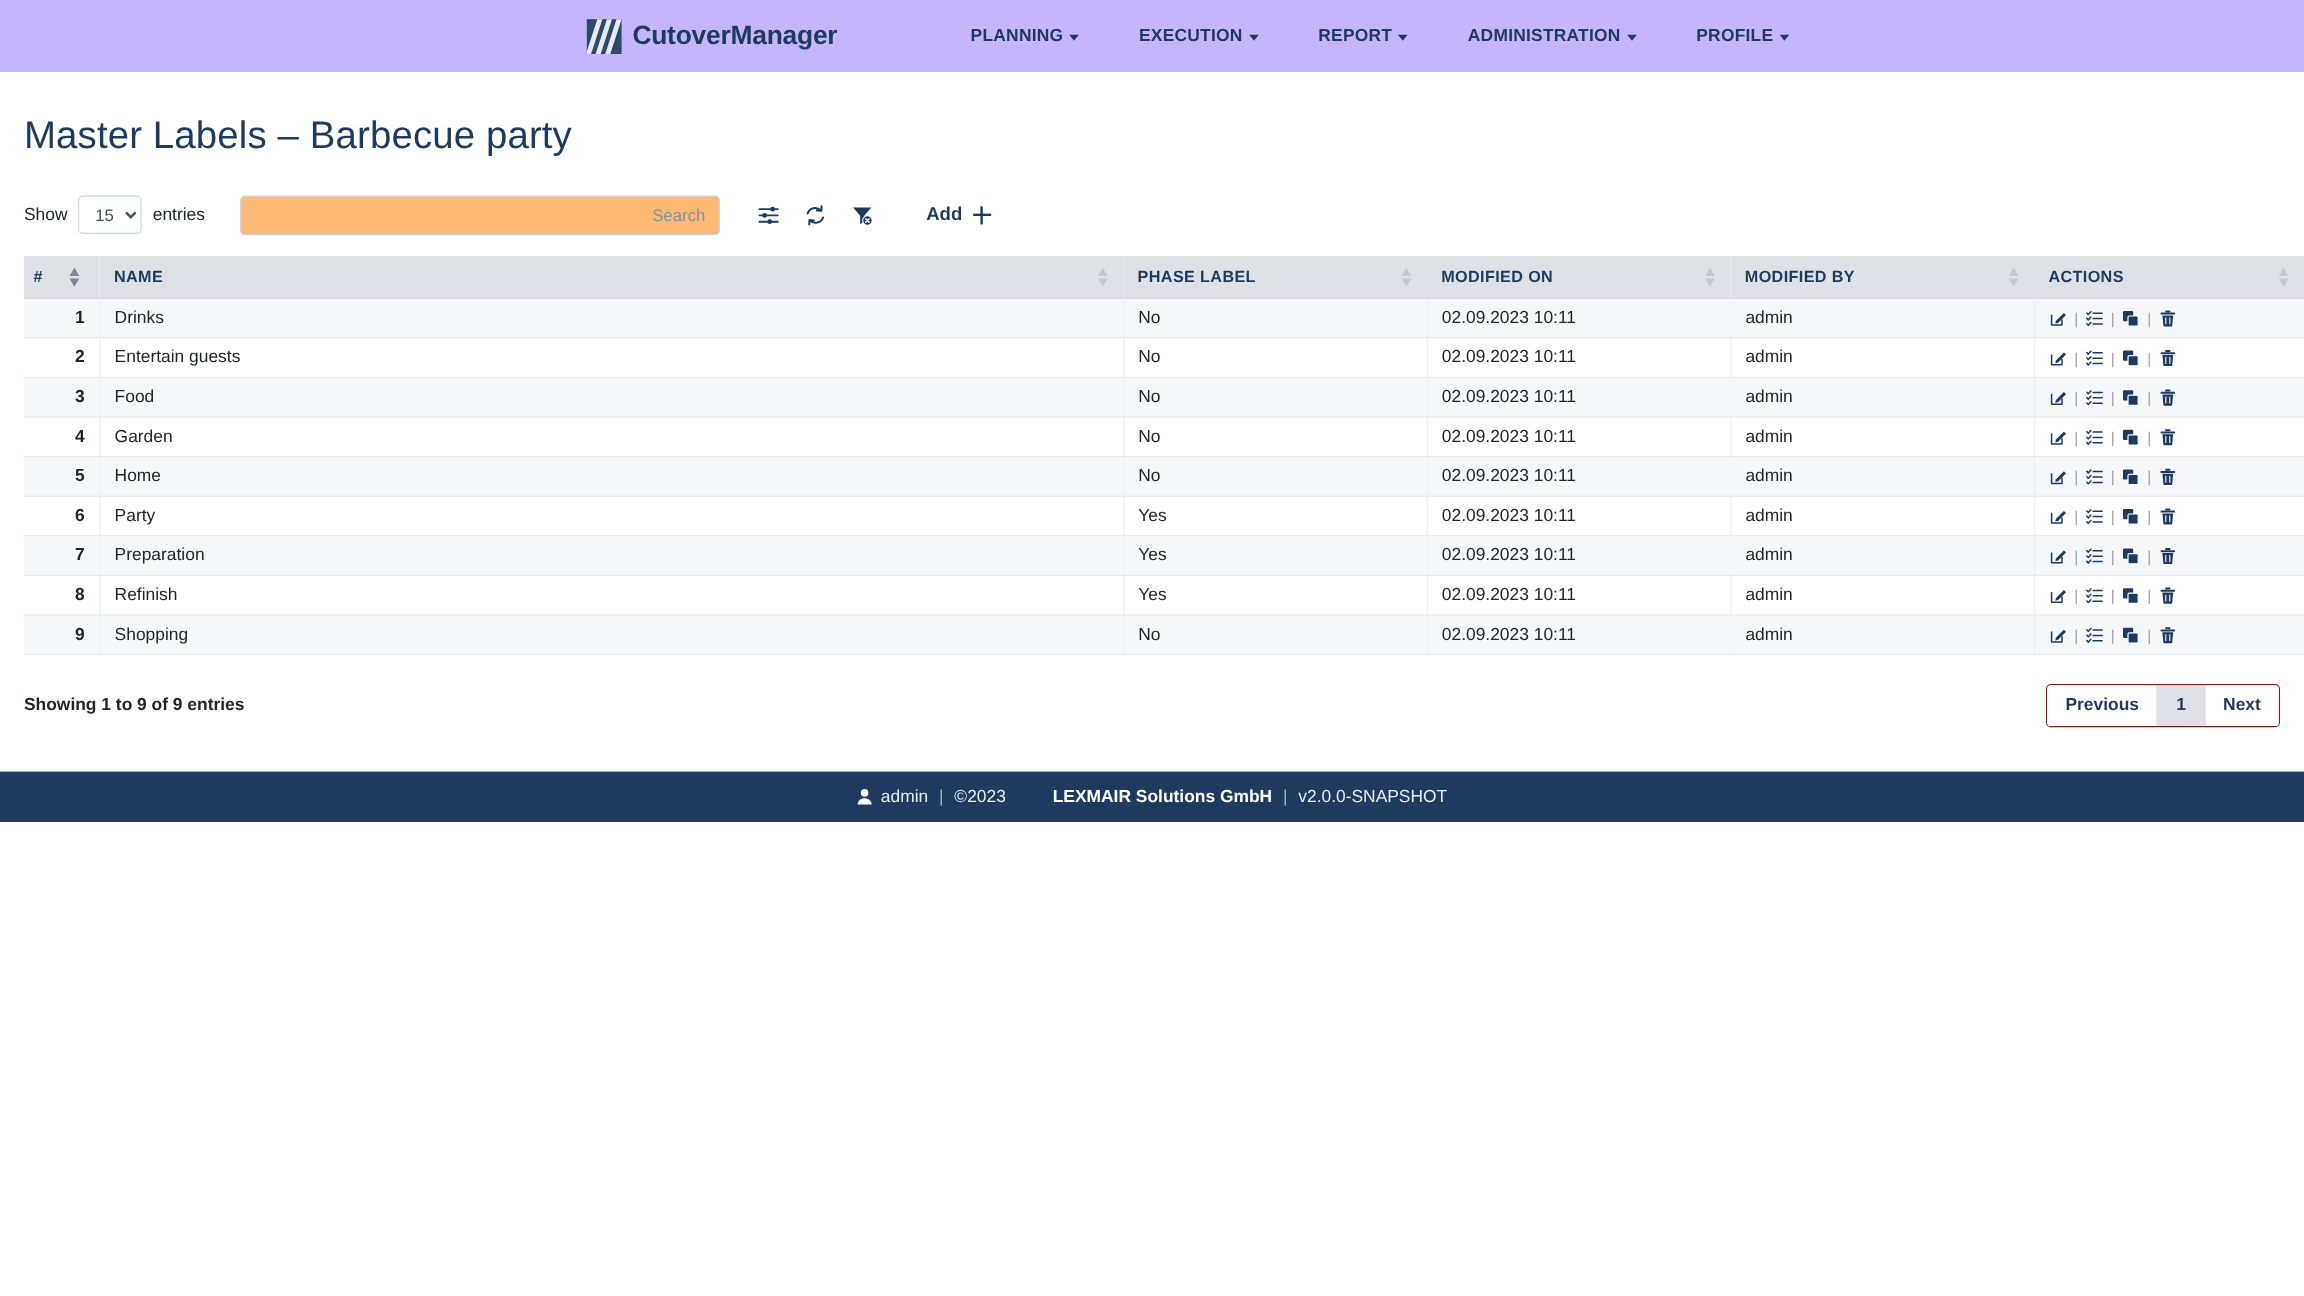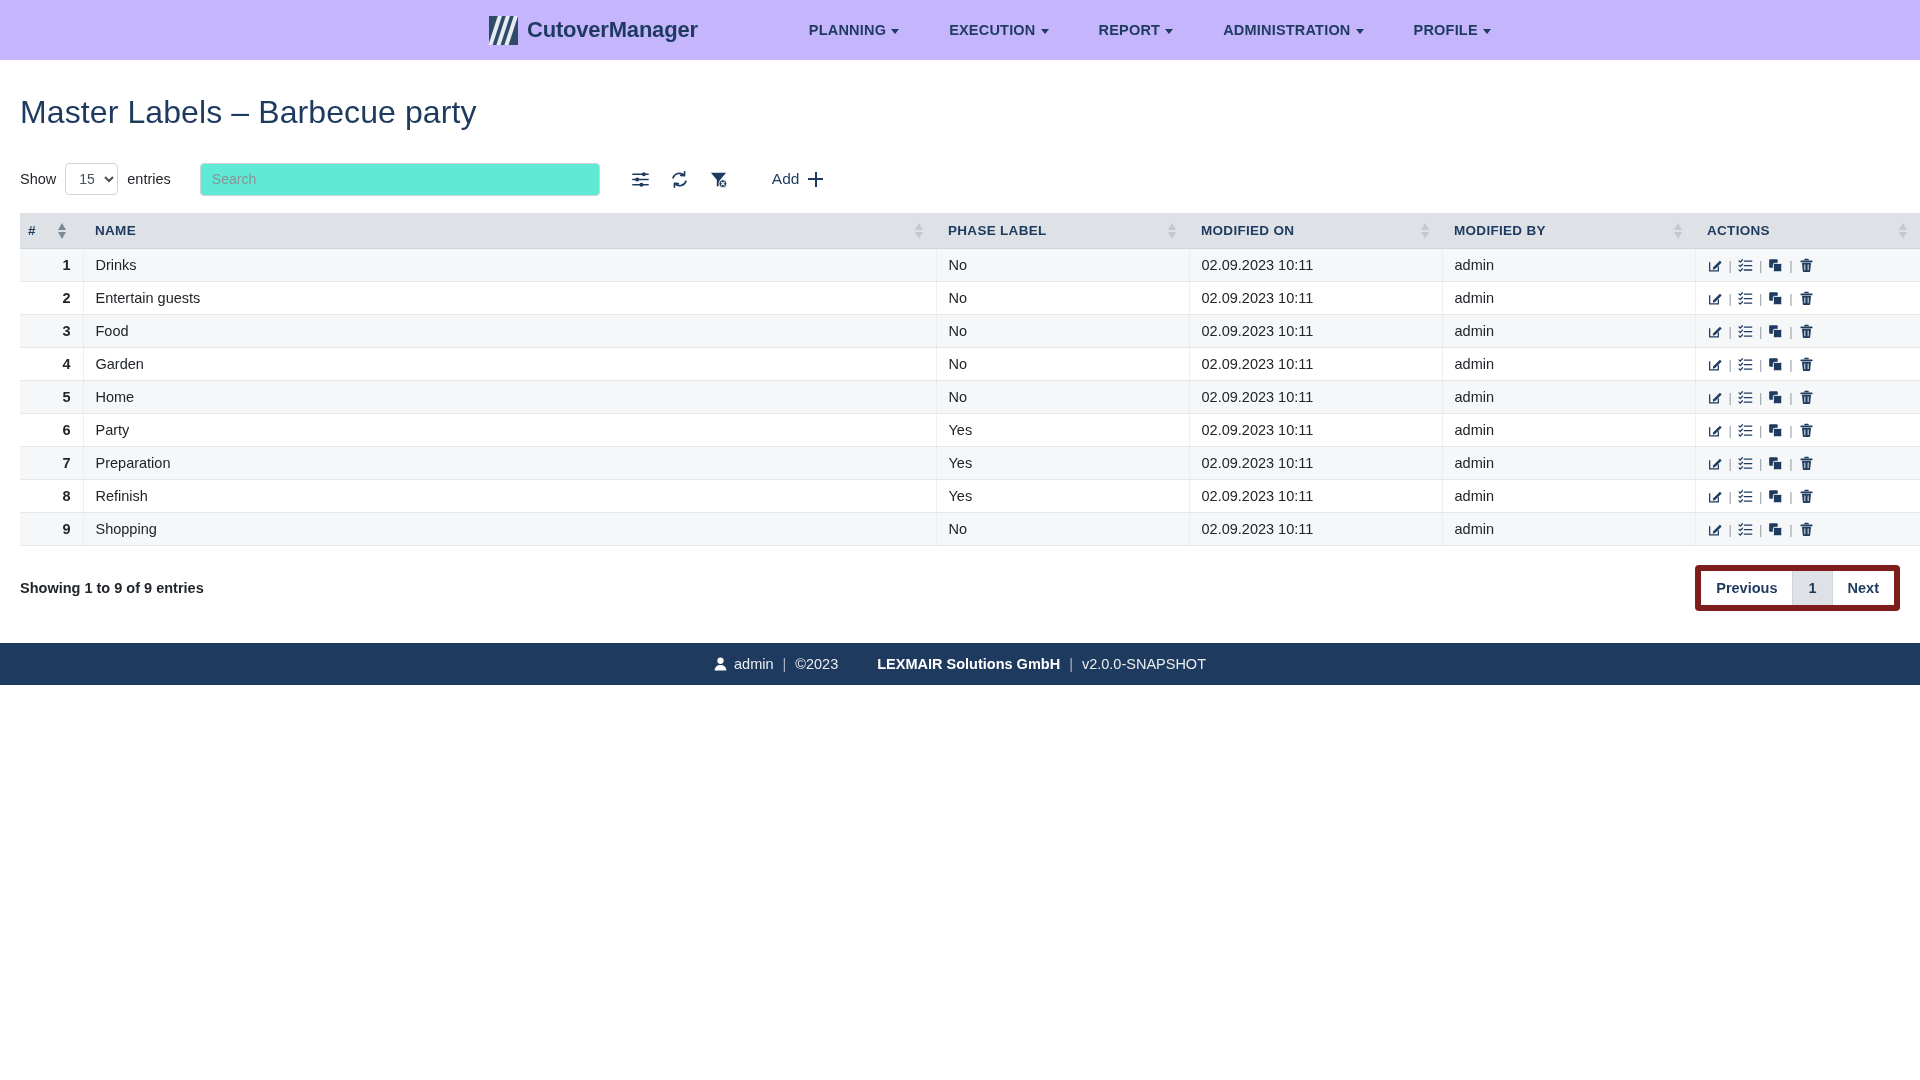--- a/index.html
+++ b/index.html
@@ -119,21 +119,22 @@
   .search-input {
     margin-left: 29px;
     width: 400px;
     height: 33px;
     border: 1px solid #ced4da;
     border-radius: 4px;
     padding: 4px 11px;
     font-size: 14px;
     color: #495057;
     font-family: "Liberation Sans", sans-serif;
-    background: #5eead4;
+    background: #fdba74;
+    text-align: right;
   }
   .search-input::placeholder { color: #8a9198; }
   .icon-group {
     display: flex;
     align-items: center;
     gap: 17px;
     margin-left: 30px;
   }
   .tool-icon {
     cursor: pointer;
@@ -142,21 +143,21 @@
     justify-content: center;
     width: 22px; height: 22px;
   }
   .add-btn {
     margin-left: 42px;
     display: flex;
     align-items: center;
     gap: 9px;
     color: #1e3a5f;
     font-size: 15.5px;
-    font-weight: normal;
+    font-weight: bold;
     cursor: pointer;
   }
   .plus-ico {
     position: relative;
     width: 15px; height: 15px;
     display: inline-block;
   }
   .plus-ico::before, .plus-ico::after {
     content: "";
     position: absolute;
@@ -255,21 +256,21 @@
     margin-top: 23px;
     height: 38px;
   }
   .showing-info {
     font-size: 14.5px;
     color: #212529;
     font-weight: bold;
   }
   .pager {
     display: flex;
-    border: 6px solid #7f1d1d;
+    border: 1px solid #7f1d1d;
     border-radius: 4px;
     overflow: hidden;
     margin-left: 24px;
   }
   .pg {
     padding: 8px 15px;
     font-size: 14.5px;
     font-weight: bold;
     color: #1e3a5f;
     background: #fff;

